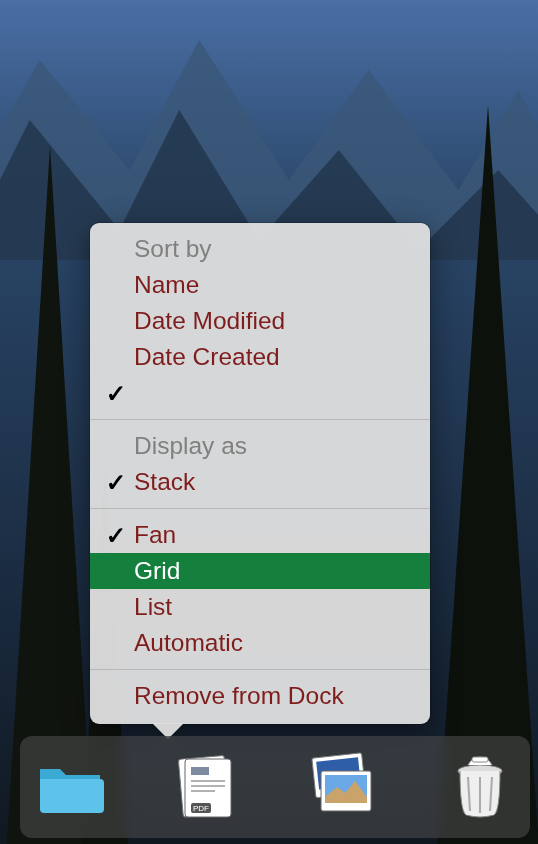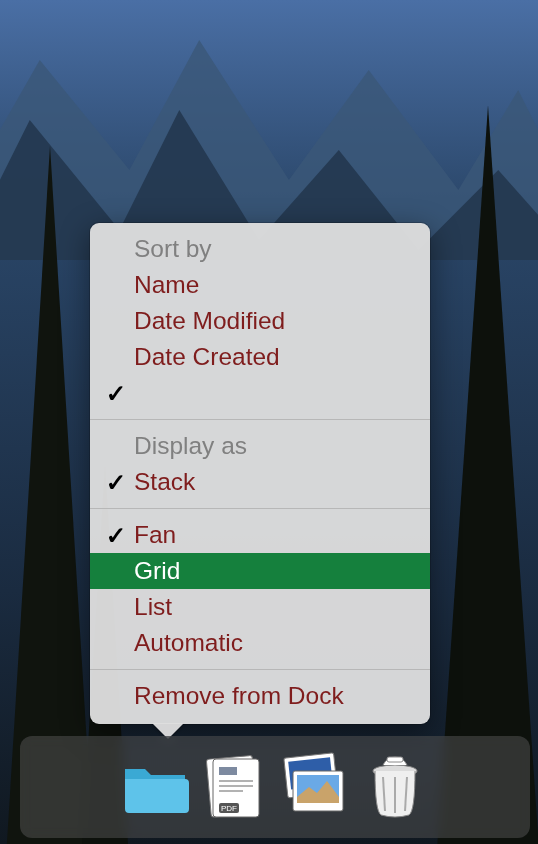--- a/index.html
+++ b/index.html
@@ -32,21 +32,21 @@
 
   
   .dock {
     position: absolute;
     left: 8px; right: 8px; bottom: 6px;
     height: 102px;
     background: rgba(80,80,80,0.55);
     border-radius: 12px;
     display: flex;
     align-items: center;
-    justify-content: center;
+    justify-content: space-between;
     padding: 0 10px;
     backdrop-filter: blur(6px);
     margin-left: 12px;
   }
   .dock-item { width: 80px; height: 80px; display: flex; align-items: center; justify-content: center; }
   .dock-item svg { width: 72px; height: 72px; }
 
   
   .menu {
     position: absolute;

